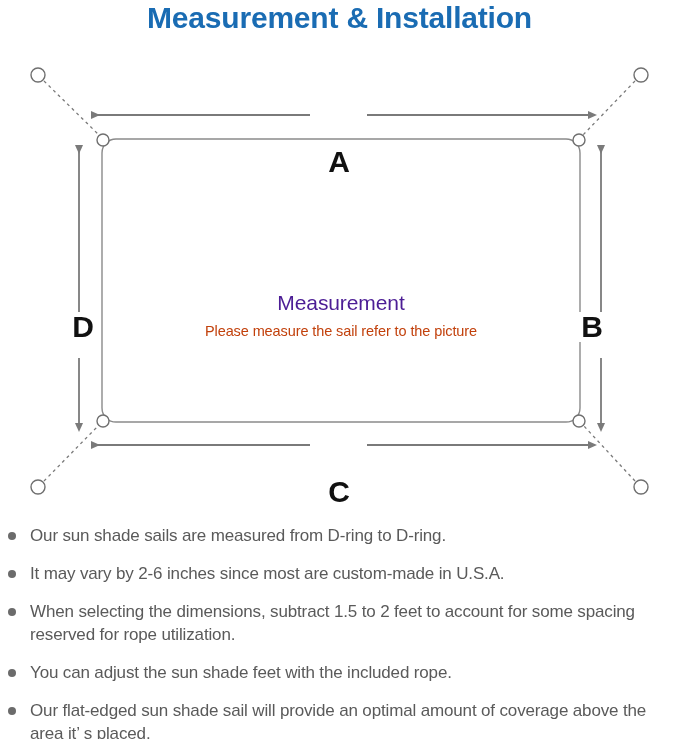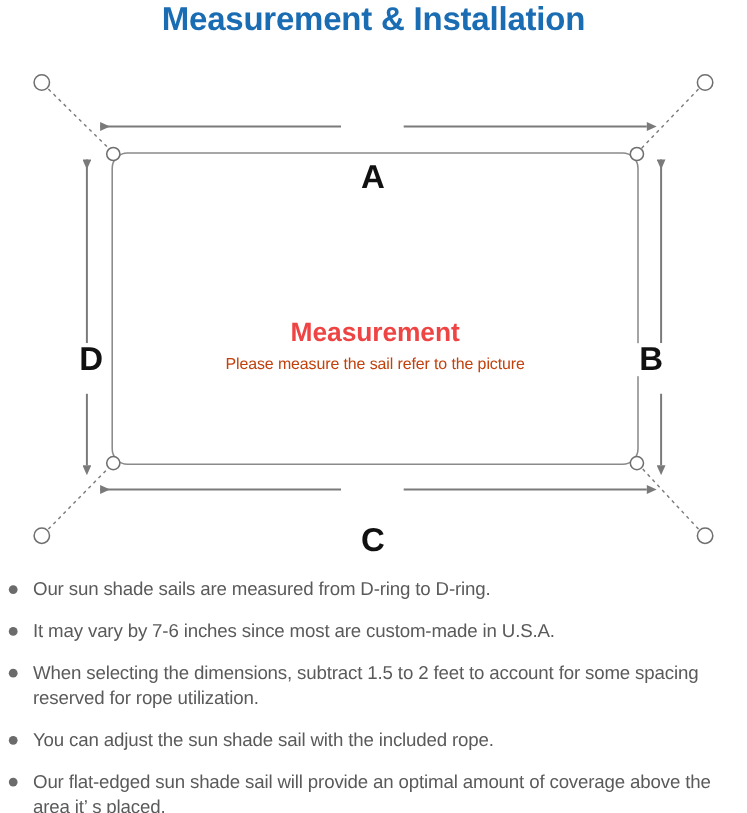--- a/index.html
+++ b/index.html
@@ -63,23 +63,23 @@
   .label-d { left: 66px; top: 264px; width: 34px; }
 
   .center-block {
     position: absolute;
     left: 102px;
     top: 240px;
     width: 478px;
     text-align: center;
   }
   .center-title {
-    font-size: 24px;
-    font-weight: bold;
-    color: #ef4444;
+    font-size: 21px;
+    font-weight: normal;
+    color: #4c1d95;
     line-height: 30px;
     letter-spacing: -0.1px;
   }
   .center-sub {
     margin-top: 3px;
     font-size: 14.5px;
     color: #c2410c;
     line-height: 20px;
     letter-spacing: -0.1px;
   }
@@ -181,29 +181,29 @@
     </div>
   </div>
 
   <div class="notes">
     <div class="note">
       <span class="bullet"></span>
       <span class="note-text">Our sun shade sails are measured from D-ring to D-ring.</span>
     </div>
     <div class="note">
       <span class="bullet"></span>
-      <span class="note-text">It may vary by 7-6 inches since most are custom-made in U.S.A.</span>
+      <span class="note-text">It may vary by 2-6 inches since most are custom-made in U.S.A.</span>
     </div>
     <div class="note">
       <span class="bullet"></span>
       <span class="note-text">When selecting the dimensions, subtract 1.5 to 2 feet to account for some spacing reserved for rope utilization.</span>
     </div>
     <div class="note">
       <span class="bullet"></span>
-      <span class="note-text">You can adjust the sun shade sail with the included rope.</span>
+      <span class="note-text">You can adjust the sun shade feet with the included rope.</span>
     </div>
     <div class="note">
       <span class="bullet"></span>
       <span class="note-text">Our flat-edged sun shade sail will provide an optimal amount of coverage above the area it’ s placed.</span>
     </div>
   </div>
 
 </div>
 
 </body></html>

